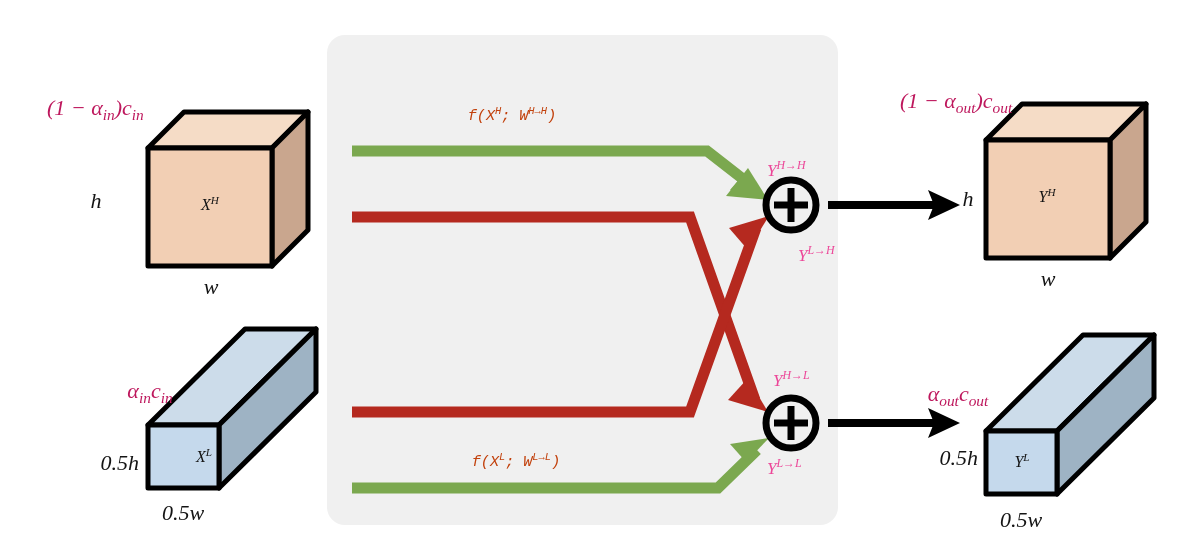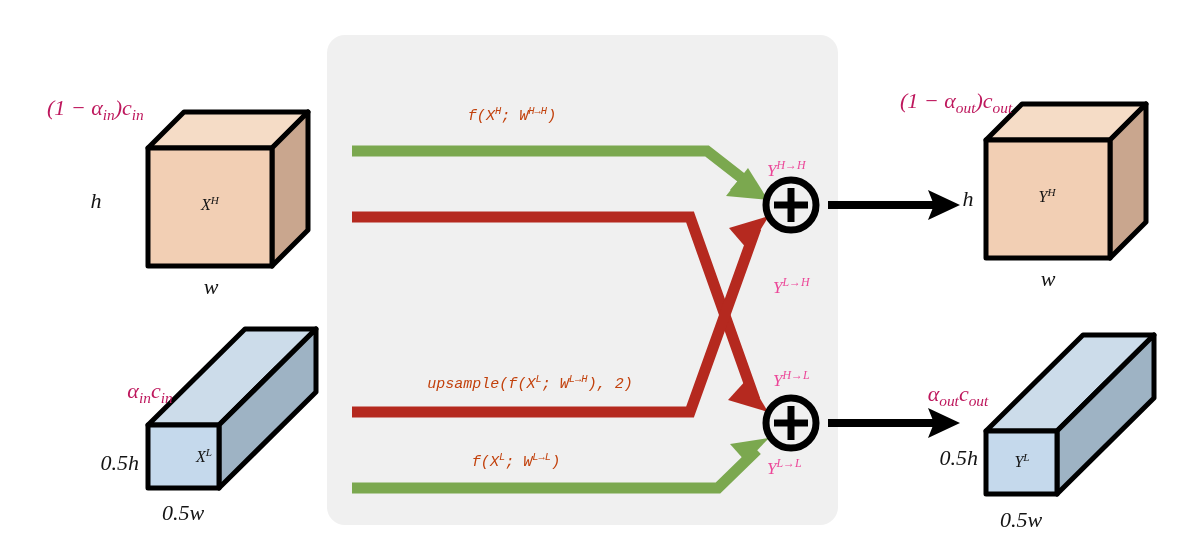--- a/index.html
+++ b/index.html
@@ -184,21 +184,20 @@
   <div class="lbl dim ctr" style="left:968px; top:199px;">h</div>
   <div class="lbl dim ctr" style="left:1048px; top:279px;">w</div>
   <div class="lbl boxname ctr" style="left:1047px; top:197px;font-family:Liberation Serif, serif;"><i>Y</i><sup>H</sup></div>
 
   <div class="lbl chan ctr" style="left:958px; top:394px;"><i>α<sub>out</sub>c<sub>out</sub></i></div>
   <div class="lbl dim rgt" style="left:978px; top:458px;">0.5<i>h</i></div>
   <div class="lbl dim ctr" style="left:1021px; top:520px;">0.5<i>w</i></div>
   <div class="lbl boxname ctr" style="left:1022px; top:462px;"><i>Y</i><sup>L</sup></div>
 
   <div class="lbl formula ctr" style="left:512px; top:116px;"><i>f</i>(<i>X</i><sup>H</sup>; <i>W</i><sup>H→H</sup>)</div>
-  <div class="lbl formula ctr" style="left:530px; top:384px;"><i>upsample</i>(<i>f</i>(<i>X</i><sup>L</sup>; <i>W</i><sup>L→H</sup>), 2)</div>
   <div class="lbl formula ctr" style="left:516px; top:462px;"><i>f</i>(<i>X</i><sup>L</sup>; <i>W</i><sup>L→L</sup>)</div>
 
   <div class="lbl ylabel lft" style="left:767px; top:170px;"><i>Y</i><sup>H→H</sup></div>
-  <div class="lbl ylabel lft" style="left:773px; top:255px;margin-top:32px;"><i>Y</i><sup>L→H</sup></div>
+  <div class="lbl ylabel lft" style="left:798px; top:255px;"><i>Y</i><sup>L→H</sup></div>
   <div class="lbl ylabel lft" style="left:773px; top:380px;text-align:right;"><i>Y</i><sup>H→L</sup></div>
   <div class="lbl ylabel lft" style="left:767px; top:468px;"><i>Y</i><sup>L→L</sup></div>
 
 </div>
 
 </body></html>

